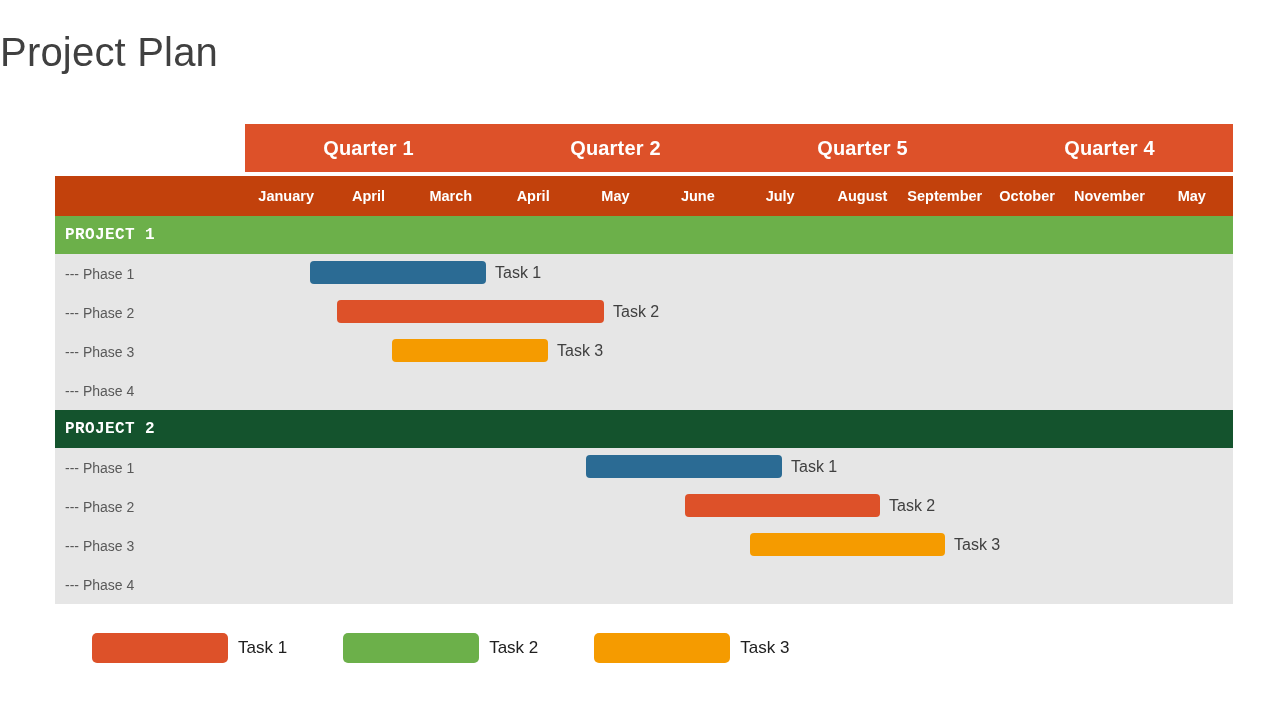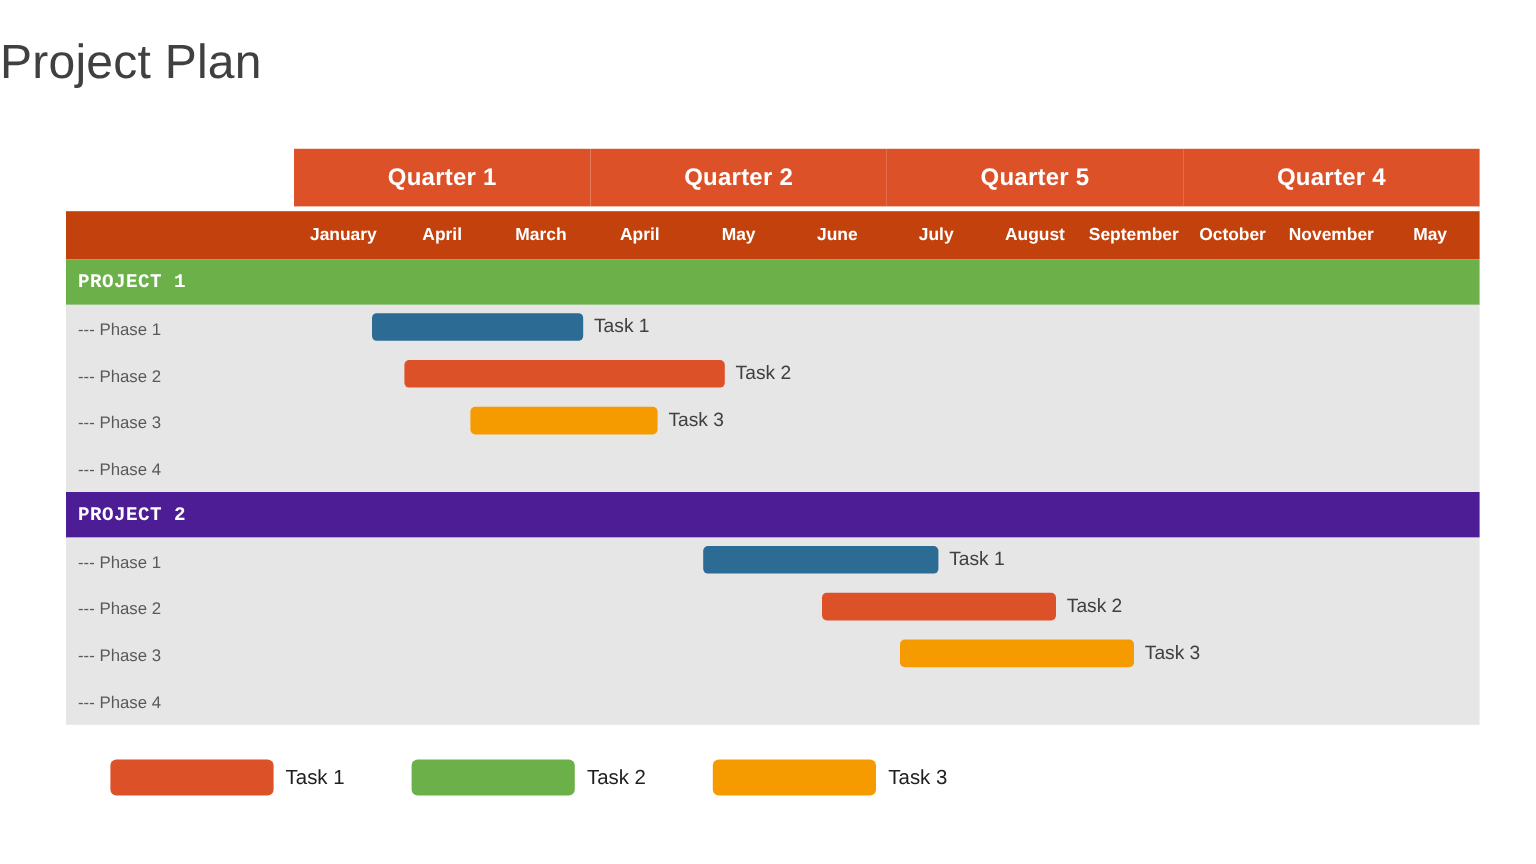--- a/index.html
+++ b/index.html
@@ -201,21 +201,21 @@
         <div class="phase-row">
           <div class="phase-label">--- Phase 4</div>
         </div>
         <div class="task-bar" style="background: rgb(43, 107, 148); left: 255px; width: 176px; top: 7px;"></div>
         <div class="task-bar-label" style="left: 440px; top: 7px;">Task 1</div>
         <div class="task-bar" style="background: rgb(221, 81, 41); left: 282px; width: 267px; top: 46px;"></div>
         <div class="task-bar-label" style="left: 558px; top: 46px;">Task 2</div>
         <div class="task-bar" style="background: rgb(245, 155, 0); left: 337px; width: 156px; top: 85px;"></div>
         <div class="task-bar-label" style="left: 502px; top: 85px;">Task 3</div>
       </div>
-      <div class="project-band" style="background: #4c1d95;">PROJECT 2</div>
+      <div class="project-band" style="background: #14532d;">PROJECT 2</div>
       <div class="phase-area" style="background: rgb(230, 230, 230);">
         <div class="phase-row">
           <div class="phase-label">--- Phase 1</div>
         </div>
         <div class="phase-row">
           <div class="phase-label">--- Phase 2</div>
         </div>
         <div class="phase-row">
           <div class="phase-label">--- Phase 3</div>
         </div>

